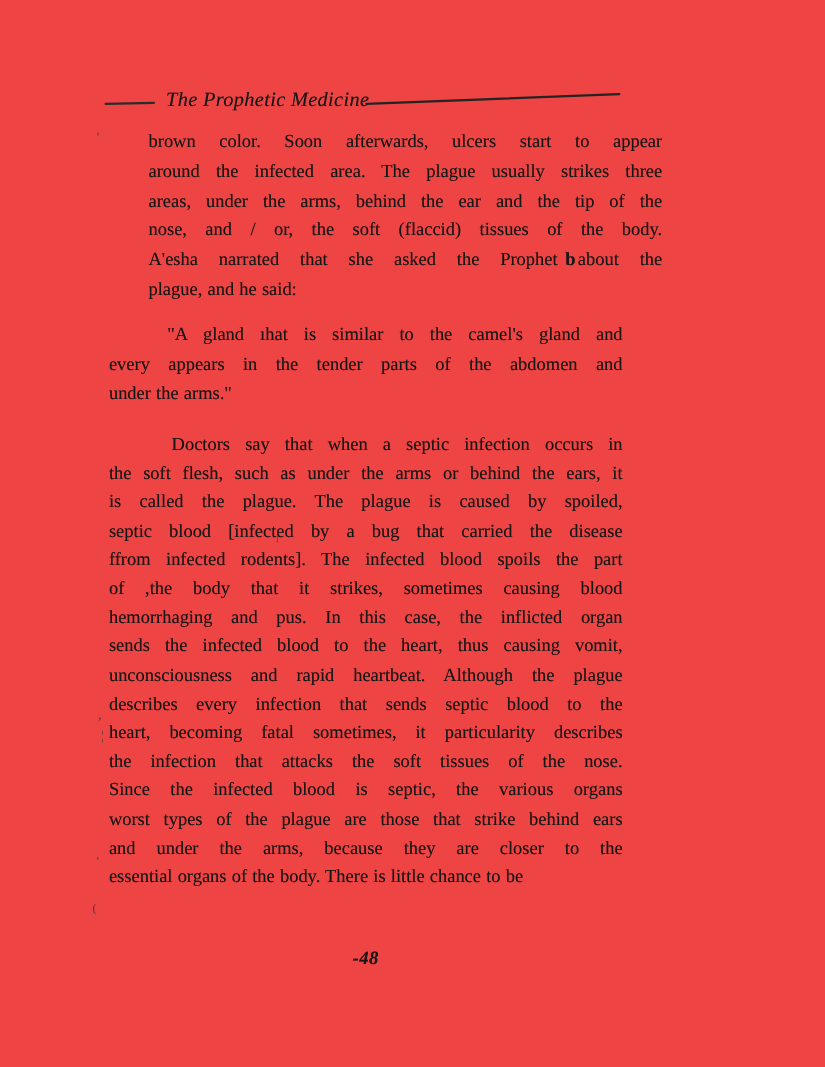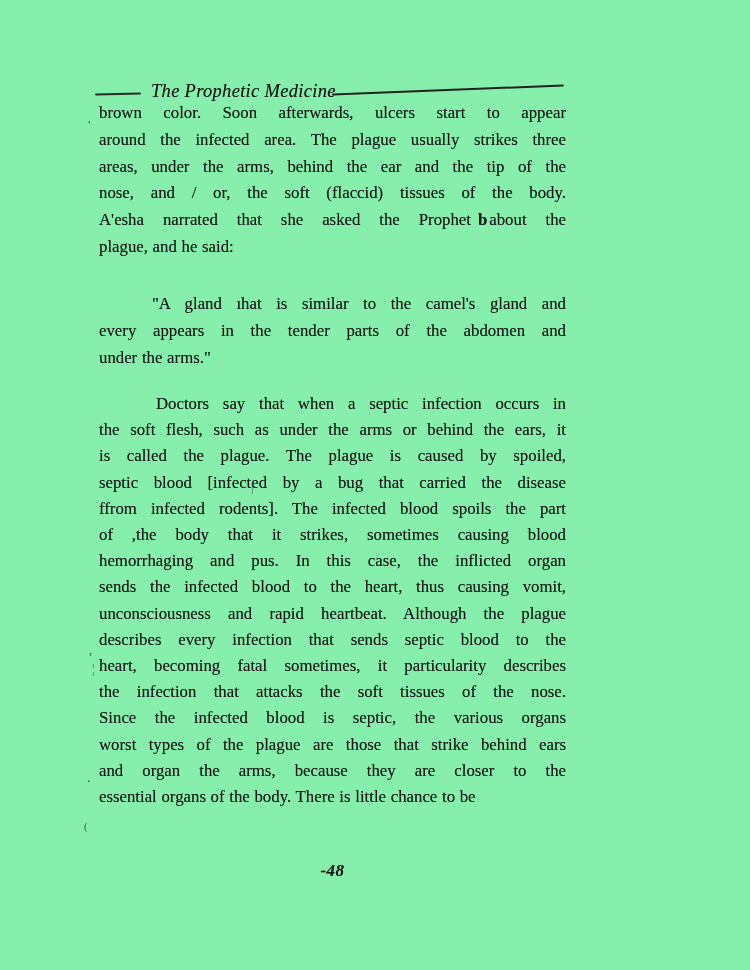--- a/index.html
+++ b/index.html
@@ -2,21 +2,21 @@
 <html><head>
 <meta charset="utf-8">
 <style>
   html, body {
     margin: 0; padding: 0;
     background: #ffffff;
   }
   .page {
     position: relative;
     width: 750px; height: 970px;
-    background: #86efac;
+    background: #ef4444;
     overflow: hidden;
     font-family: "Liberation Serif", "DejaVu Serif", serif;
     color: #171717;
   }
   
   .hdash {
     position: absolute; left: 95px; top: 93px;
     width: 46px; height: 2px; background: #2b2b2b;
     transform: rotate(-1.2deg); border-radius: 1px;
   }
@@ -31,21 +31,21 @@
     width: 232px; height: 2.4px; background: #232323;
     transform: rotate(-2.2deg); border-radius: 2px;
   }
   
   .para {
     position: absolute; left: 99px; width: 467px;
     font-size: 16.8px;
     text-shadow: 0 0 0.5px rgba(20,20,20,0.5);
     word-spacing: 0.5px;
   }
-  #p1 { top: 100px; line-height: 26.8px; }
+  #p1 { top: 116px; line-height: 26.8px; margin-left: 36px; }
   #p2 { top: 291px; line-height: 26.8px; }
   #p3 { top: 391px; line-height: 26.2px; }
   .ln  { text-align: justify; text-align-last: justify; }
   .ln.last { text-align: left; text-align-last: left; }
   .ind53 { text-indent: 53px; }
   .ind57 { text-indent: 57px; }
   .psym { font-weight: bold; margin: 0 2px 0 7px; }
   
   .folio {
     position: absolute; left: 99px; top: 861px; width: 467px;
@@ -94,21 +94,21 @@
     <div class="ln">ffrom infected rodents]. The infected blood spoils the part</div>
     <div class="ln">of ,the body that it strikes, sometimes causing blood</div>
     <div class="ln">hemorrhaging and pus. In this case, the inflicted organ</div>
     <div class="ln">sends the infected blood to the heart, thus causing vomit,</div>
     <div class="ln">unconsciousness and rapid heartbeat. Although the plague</div>
     <div class="ln">describes every infection that sends septic blood to the</div>
     <div class="ln">heart, becoming fatal sometimes, it particularity describes</div>
     <div class="ln">the infection that attacks the soft tissues of the nose.</div>
     <div class="ln">Since the infected blood is septic, the various organs</div>
     <div class="ln">worst types of the plague are those that strike behind ears</div>
-    <div class="ln">and organ the arms, because they are closer to the</div>
+    <div class="ln">and under the arms, because they are closer to the</div>
     <div class="ln last">essential organs of the body. There is little chance to be</div>
   </div>
 
   <div class="folio">-48</div>
 
   <span class="speck" style="left:88px; top:119px; font-size:13px;">'</span>
   <span class="speck" style="left:251px; top:481px; font-size:12px;">|</span>
   <span class="speck" style="left:89px; top:644px; font-size:13px;">,</span>
   <span class="speck" style="left:92px; top:663px; font-size:12px;">¦</span>
   <span class="speck" style="left:87px; top:772px; font-size:14px;">.</span>

